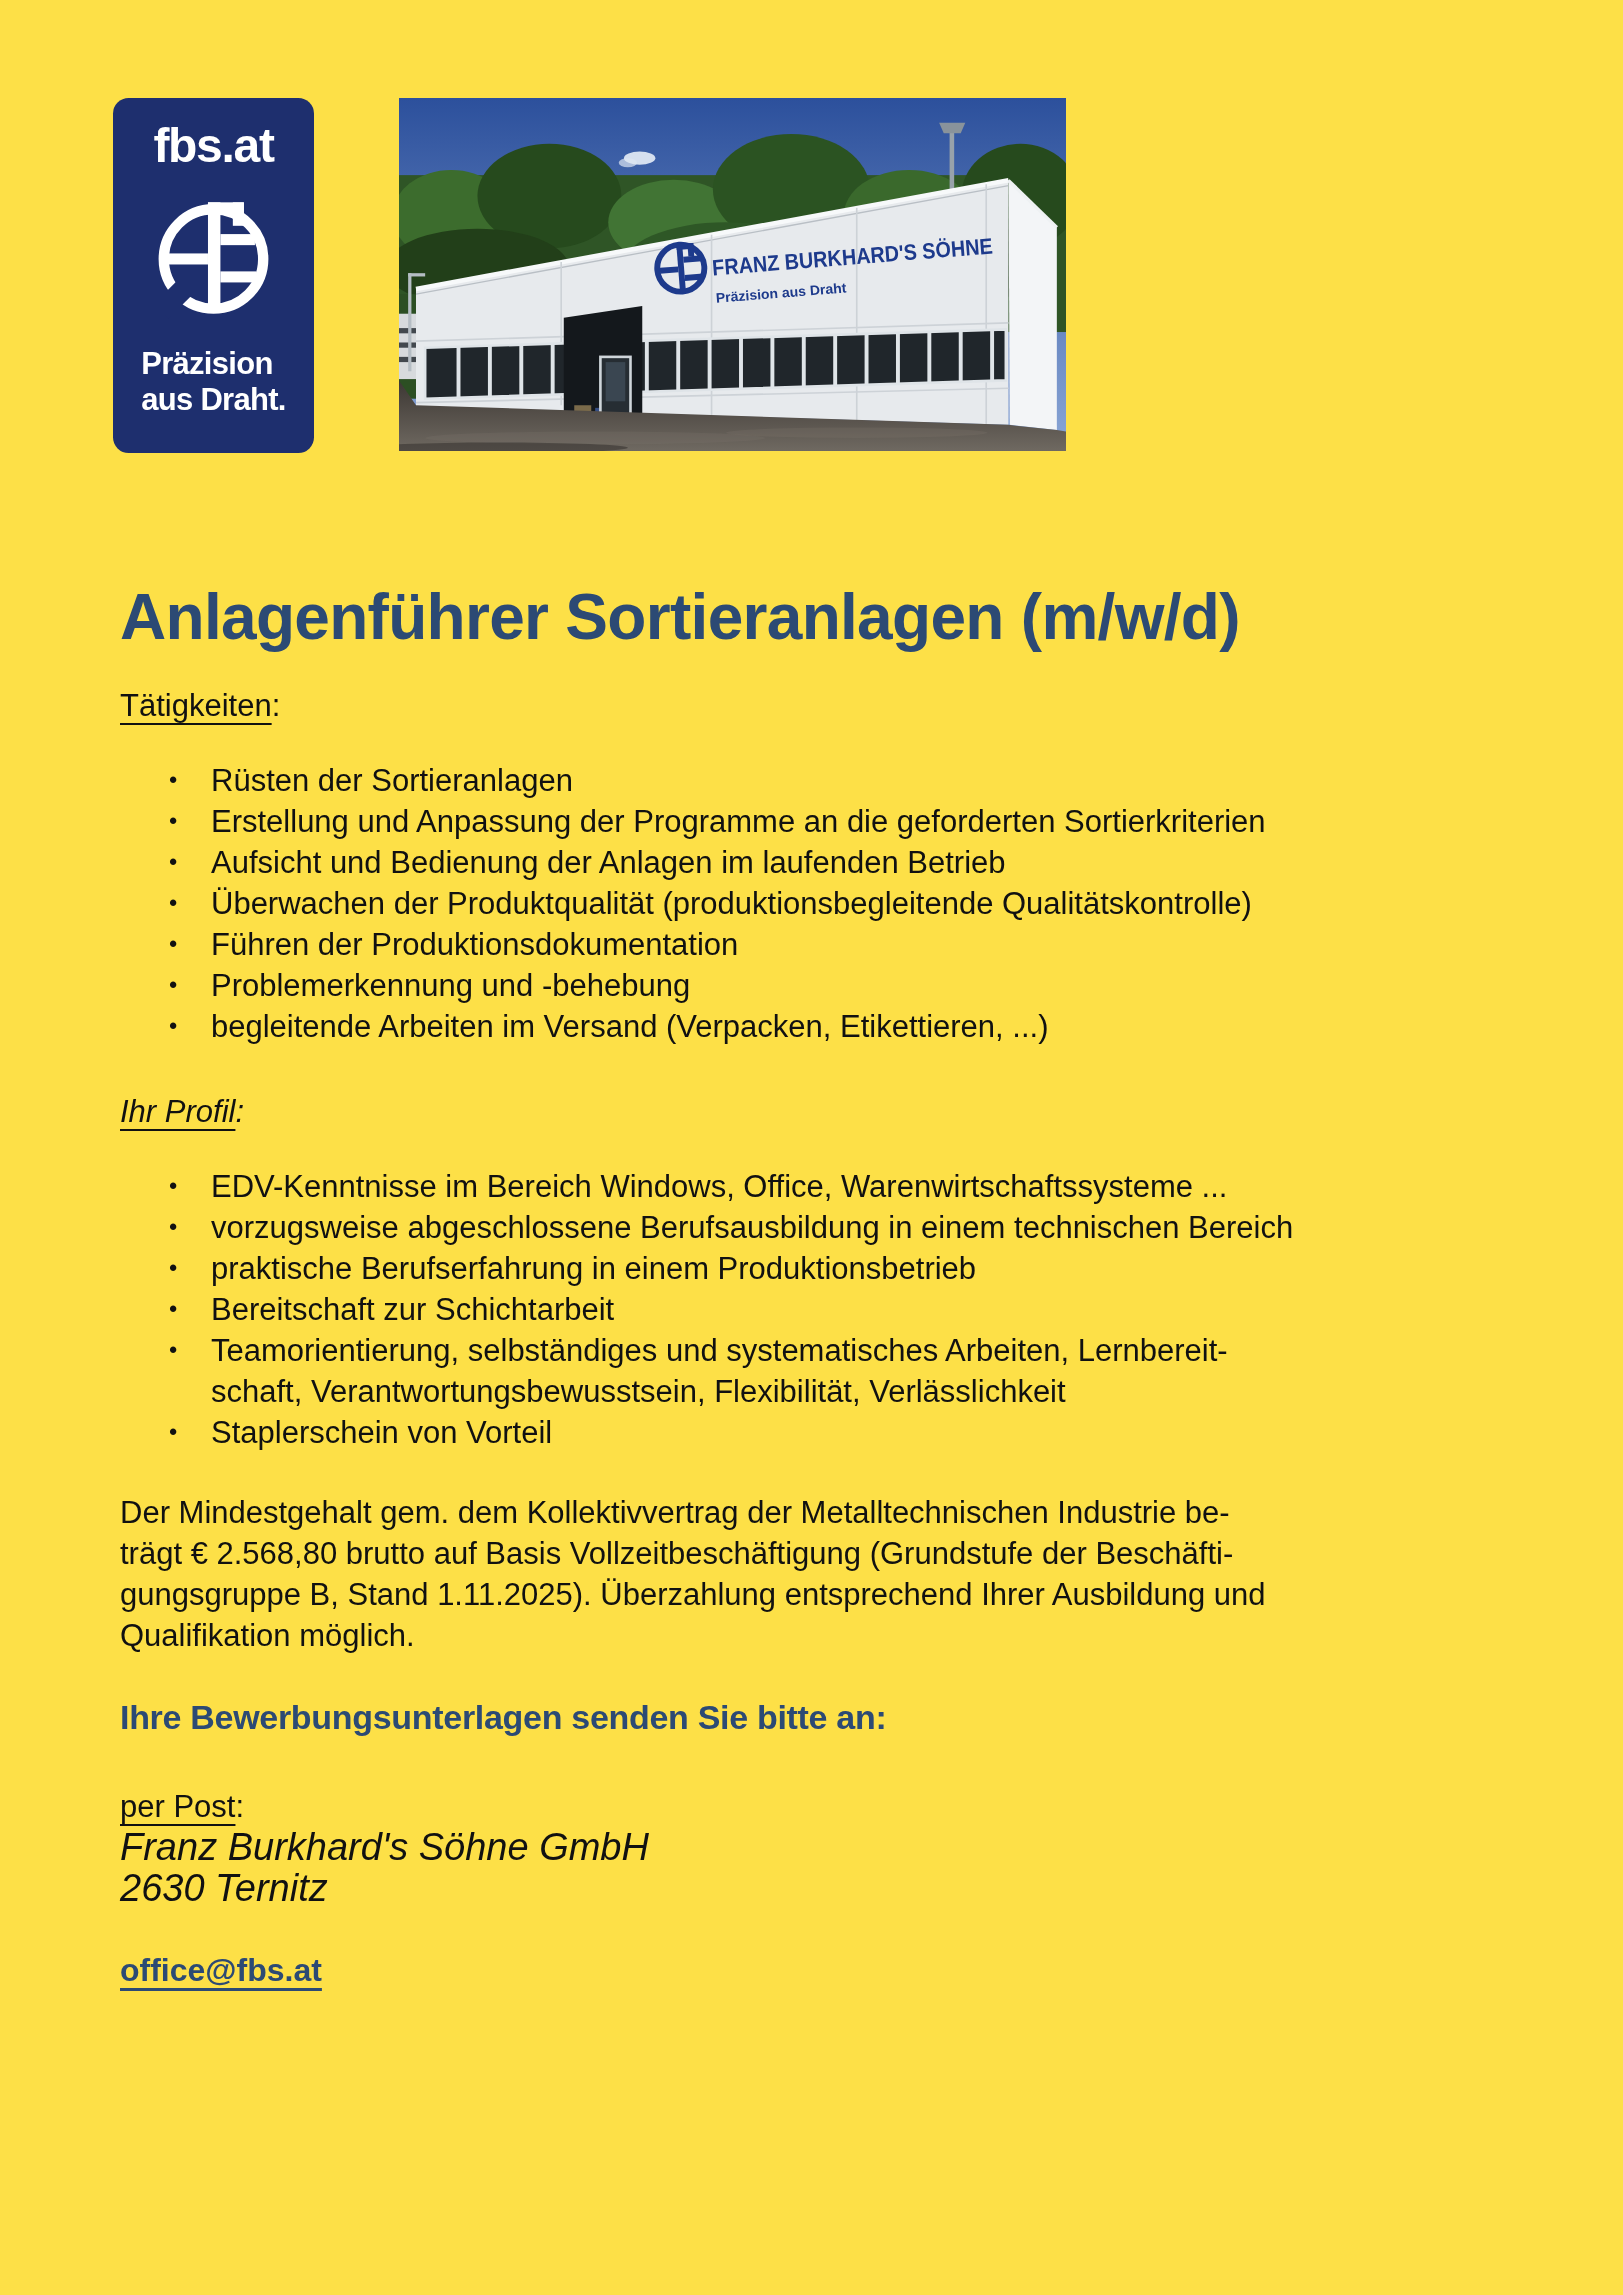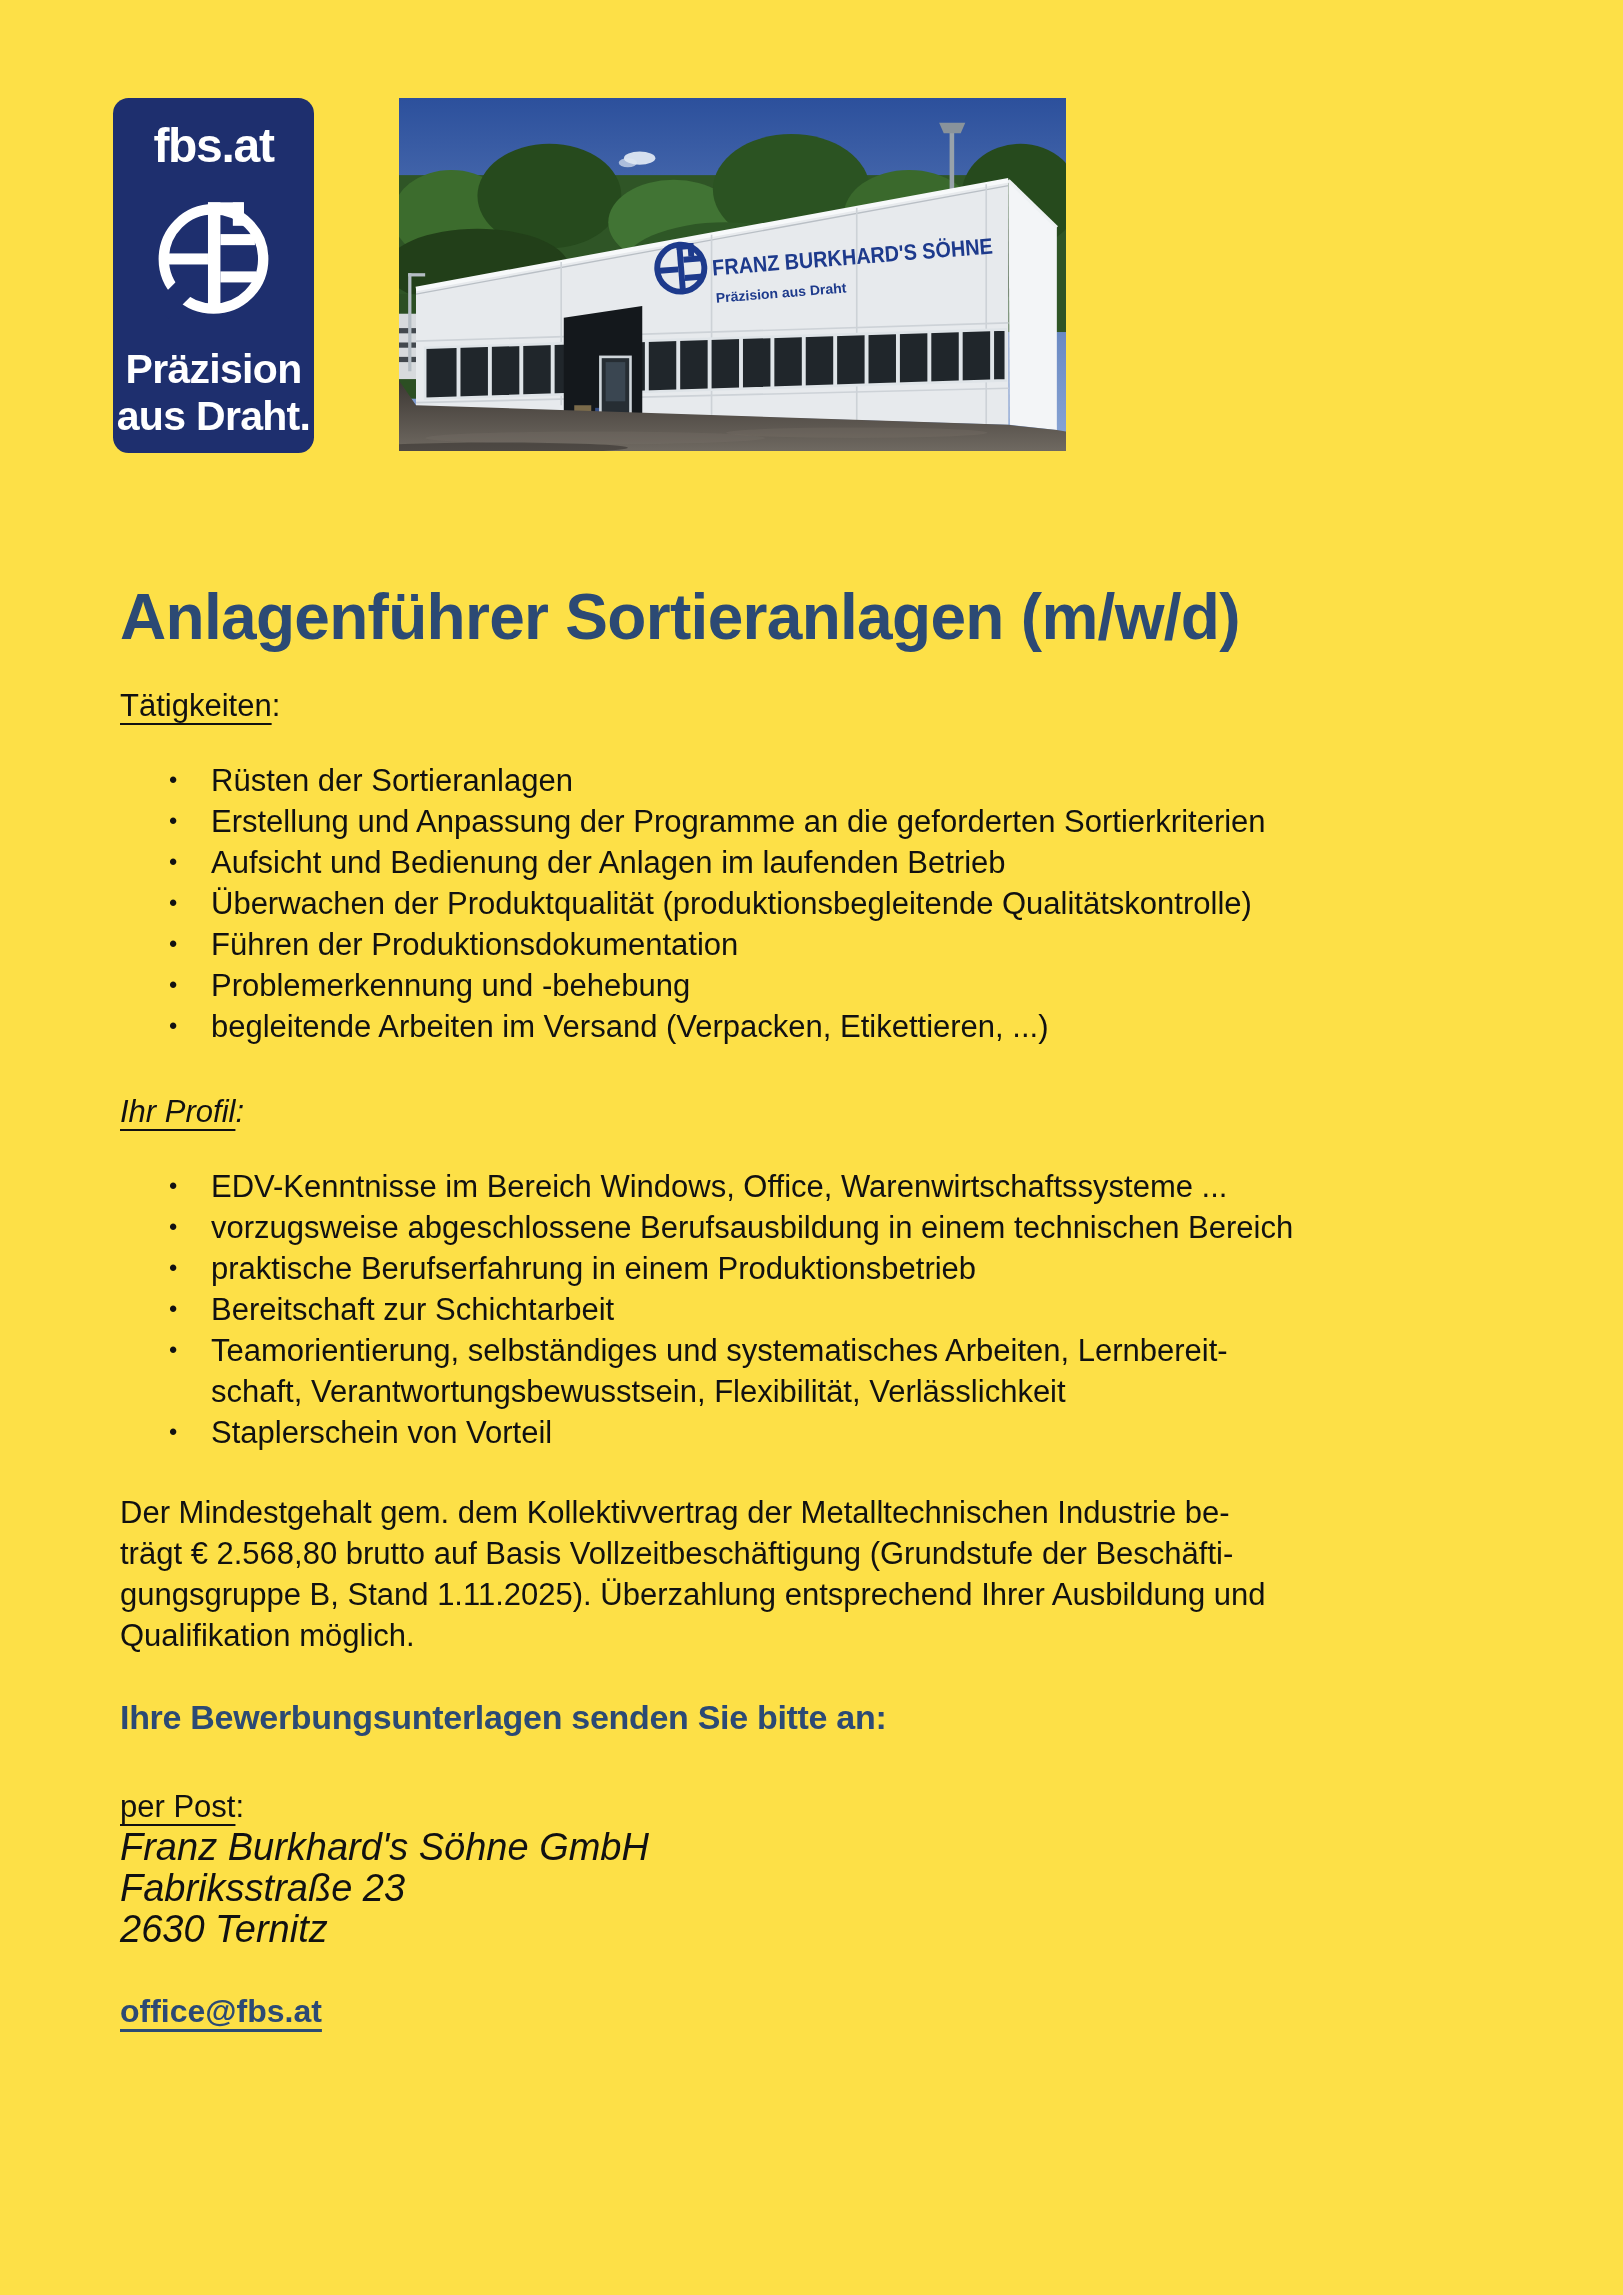--- a/index.html
+++ b/index.html
@@ -12,21 +12,21 @@
     overflow:hidden;
   }
   
   .header{position:absolute;top:98px;left:113px;display:flex;gap:85px;}
   .logo-box{
     width:201px;height:355px;border-radius:15.7px;background:#1e2f6e;
     display:flex;flex-direction:column;align-items:center;box-sizing:border-box;
   }
   .logo-site{margin-top:23.6px;font-size:48px;font-weight:bold;color:#ffffff;letter-spacing:-1.3px;line-height:1;}
   .logo-emblem{width:141px;height:145px;margin-top:13px;}
-  .logo-tag{margin-top:auto;margin-bottom:12px;text-align:center;font-weight:bold;font-size:41px;line-height:1.16;color:#ffffff;letter-spacing:-0.7px;}
+  .logo-tag{margin-top:auto;margin-bottom:35px;font-weight:bold;font-size:31px;line-height:1.16;color:#ffffff;letter-spacing:-0.7px;}
   .photo{width:667px;height:353px;}
   .photo svg{display:block;width:100%;height:100%;}
   
   .main{position:absolute;left:120px;top:585px;width:1413px;}
   .h1{font-size:64px;font-weight:bold;color:#2c4a74;letter-spacing:-0.7px;line-height:1;margin:0 0 36px 0;}
   .para{font-size:31px;line-height:41px;white-space:pre-line;margin:0;}
   .intro{margin-bottom:47px;}
   .seclabel{font-size:31px;line-height:41px;margin:0;}
   .ul-text{text-decoration:underline;text-underline-offset:6.5px;text-decoration-thickness:2px;}
   .label-tasks{margin-bottom:34px;}
@@ -249,21 +249,20 @@
 trägt € 2.568,80 brutto auf Basis Vollzeitbeschäftigung (Grundstufe der Beschäfti-
 gungsgruppe B, Stand 1.11.2025). Überzahlung entsprechend Ihrer Ausbildung und
 Qualifikation möglich.</p>
 
     <h2 class="h2">Ihre Bewerbungsunterlagen senden Sie bitte an:</h2>
 
     <p class="seclabel"><span class="ul-text">per Post</span><span>:</span></p>
 
     <div class="contact-block addr">
         <div class="plain-line"><span class="itxt">Franz Burkhard's Söhne GmbH</span></div>
-        <div class="plain-line"><span class="itxt">Fabriksstraße 23</span></div>
         <div class="plain-line"><span class="itxt">2630 Ternitz</span></div>
       </div>
 
 
     <p class="para email-line"><a href="#" class="email-link">office@fbs.at</a></p>
 
   </div>
 </div>
 
 

